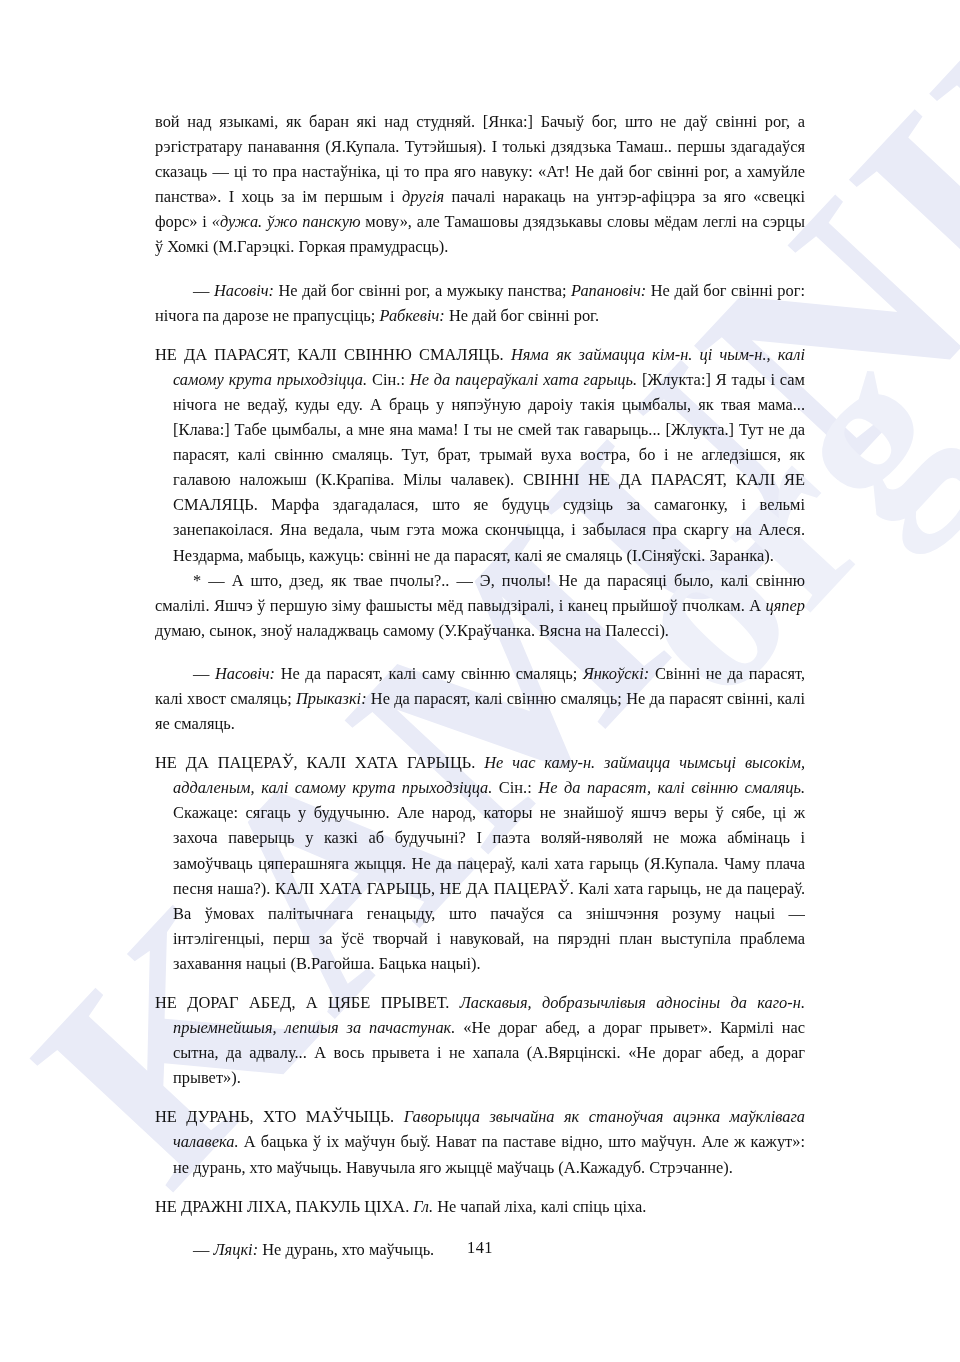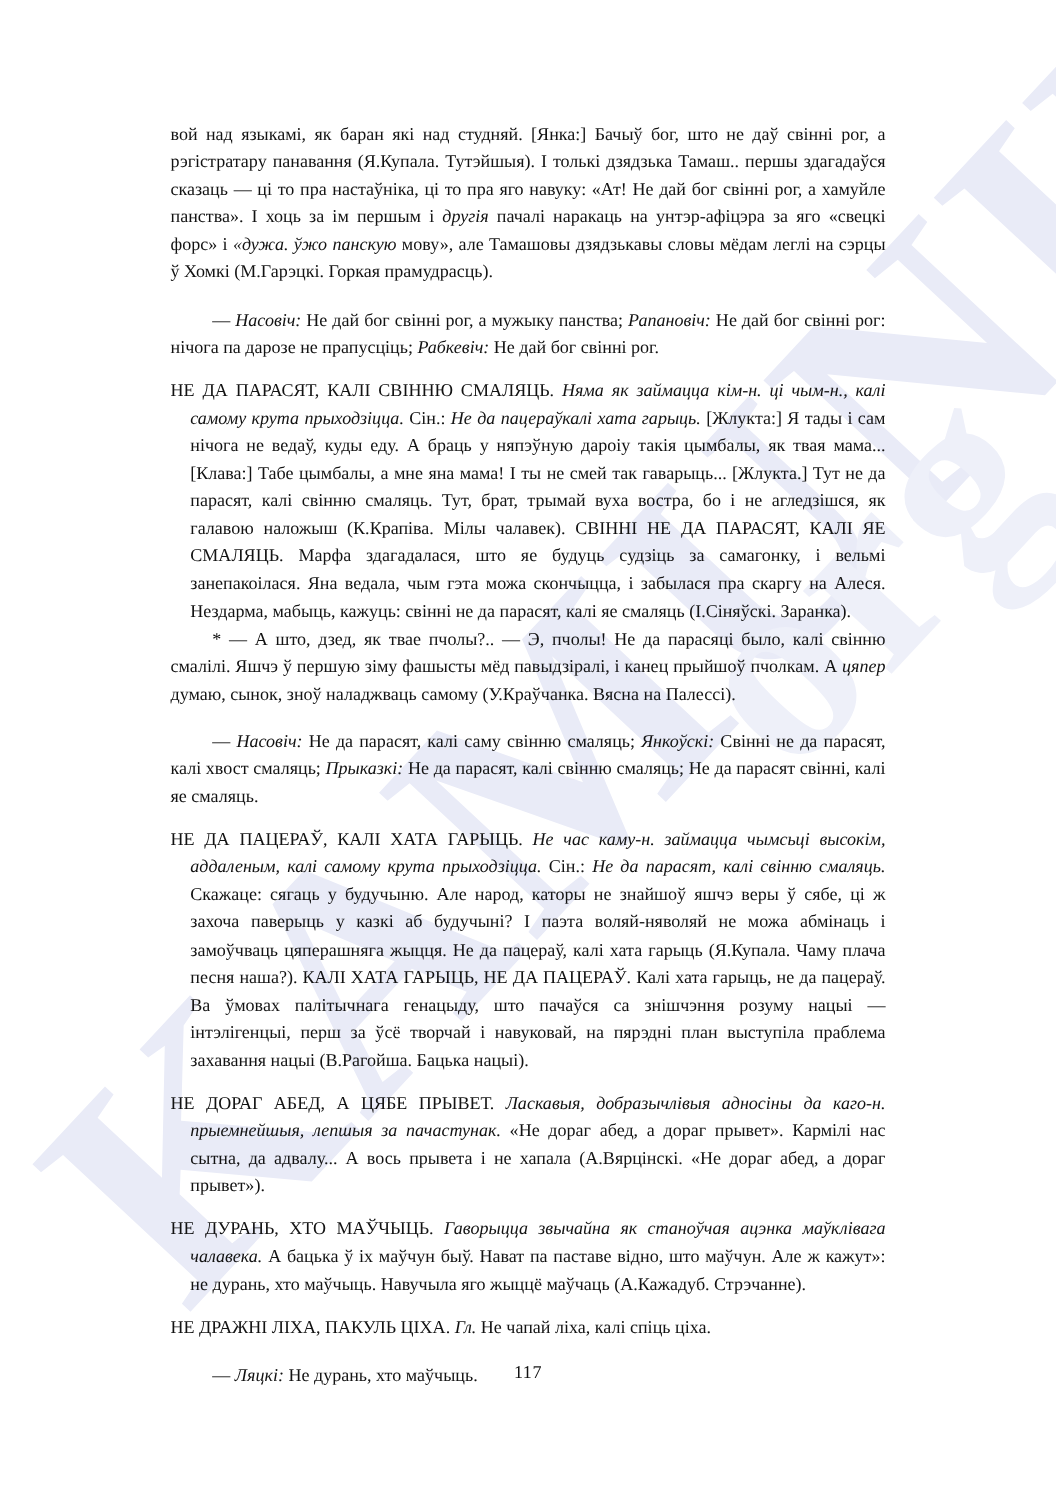--- a/index.html
+++ b/index.html
@@ -129,14 +129,14 @@
       <p class="para ref"><span class="hw">— </span><span class="def" style="font-style: italic;">Насовіч:</span><span class="hw"> Не дай бог свінні рог, а мужыку панства; </span><span class="def" style="font-style: italic;">Рапановіч:</span><span class="hw"> Не дай бог свінні рог: нічога па дарозе не прапусціць; </span><span class="def" style="font-style: italic;">Рабкевіч:</span><span class="hw"> Не дай бог свінні рог.</span></p>
       <p class="para entry"><span class="hw">НЕ ДА ПАРАСЯТ, КАЛІ СВІННЮ СМАЛЯЦЬ. </span><span class="def" style="font-style: italic;">Няма як займацца кім-н. ці чым-н., калі самому крута прыходзіцца.</span><span class="hw"> Сін.: </span><span class="def" style="font-style: italic;">Не да пацераўкалі хата гарыць.</span><span class="hw"> [Жлукта:] Я тады і сам нічога не ведаў, куды еду. А браць у няпэўную дароіу такія цымбалы, як твая мама... [Клава:] Табе цымбалы, а мне яна мама! І ты не смей так гаварыць... [Жлукта.] Тут не да парасят, калі свінню смаляць. Тут, брат, трымай вуха востра, бо і не агледзішся, як галавою наложыш (К.Крапіва. Мілы чалавек). СВІННІ НЕ ДА ПАРАСЯТ, КАЛІ ЯЕ СМАЛЯЦЬ. Марфа здагадалася, што яе будуць судзіць за самагонку, і вельмі занепакоілася. Яна ведала, чым гэта можа скончыцца, і забылася пра скаргу на Алеся. Нездарма, мабыць, кажуць: свінні не да парасят, калі яе смаляць (І.Сіняўскі. Заранка).</span></p>
       <p class="para star"><span class="hw">* — А што, дзед, як твае пчолы?.. — Э, пчолы! Не да парасяці было, калі свінню смалілі. Яшчэ ў першую зіму фашысты мёд павыдзіралі, і канец прыйшоў пчолкам. А </span><span class="def" style="font-style: italic;">цяпер</span><span class="hw"> думаю, сынок, зноў наладжваць самому (У.Краўчанка. Вясна на Палессі).</span></p>
       <p class="para ref"><span class="hw">— </span><span class="def" style="font-style: italic;">Насовіч:</span><span class="hw"> Не да парасят, калі саму свінню смаляць; </span><span class="def" style="font-style: italic;">Янкоўскі:</span><span class="hw"> Свінні не да парасят, калі хвост смаляць; </span><span class="def" style="font-style: italic;">Прыказкі:</span><span class="hw"> Не да парасят, калі свінню смаляць; Не да парасят свінні, калі яе смаляць.</span></p>
       <p class="para entry"><span class="hw">НЕ ДА ПАЦЕРАЎ, КАЛІ ХАТА ГАРЫЦЬ. </span><span class="def" style="font-style: italic;">Не час каму-н. займацца чымсьці высокім, аддаленым, калі самому крута прыходзіцца.</span><span class="hw"> Сін.: </span><span class="def" style="font-style: italic;">Не да парасят, калі свінню смаляць.</span><span class="hw"> Скажаце: сягаць у будучыню. Але народ, каторы не знайшоў яшчэ веры ў сябе, ці ж захоча паверыць у казкі аб будучыні? І паэта воляй-няволяй не можа абмінаць і замоўчваць цяперашняга жыцця. Не да пацераў, калі хата гарыць (Я.Купала. Чаму плача песня наша?). КАЛІ ХАТА ГАРЫЦЬ, НЕ ДА ПАЦЕРАЎ. Калі хата гарыць, не да пацераў. Ва ўмовах палітычнага генацыду, што пачаўся са знішчэння розуму нацыі — інтэлігенцыі, перш за ўсё творчай і навуковай, на пярэдні план выступіла праблема захавання нацыі (В.Рагойша. Бацька нацыі).</span></p>
       <p class="para entry"><span class="hw">НЕ ДОРАГ АБЕД, А ЦЯБЕ ПРЫВЕТ. </span><span class="def" style="font-style: italic;">Ласкавыя, добразычлівыя адносіны да каго-н. прыемнейшыя, лепшыя за пачастунак.</span><span class="hw"> «Не дораг абед, а дораг прывет». Кармілі нас сытна, да адвалу... А вось прывета і не хапала (А.Вярцінскі. «Не дораг абед, а дораг прывет»).</span></p>
       <p class="para entry"><span class="hw">НЕ ДУРАНЬ, ХТО МАЎЧЫЦЬ. </span><span class="def" style="font-style: italic;">Гаворыцца звычайна як станоўчая ацэнка маўклівага чалавека.</span><span class="hw"> А бацька ў іх маўчун быў. Нават па паставе відно, што маўчун. Але ж кажут»: не дурань, хто маўчыць. Навучыла яго жыццё маўчаць (А.Кажадуб. Стрэчанне).</span></p>
       <p class="para entry"><span class="hw">НЕ ДРАЖНІ ЛІХА, ПАКУЛЬ ЦІХА. </span><span class="def" style="font-style: italic;">Гл.</span><span class="hw"> Не чапай ліха, калі спіць ціха.</span></p>
       <p class="para ref"><span class="hw">— </span><span class="def" style="font-style: italic;">Ляцкі:</span><span class="hw"> Не дурань, хто маўчыць.</span></p>
     </div>
-  <div id="page-number">117</div>
+  <div id="page-number">141</div>
 </div>
 
 </body></html>

